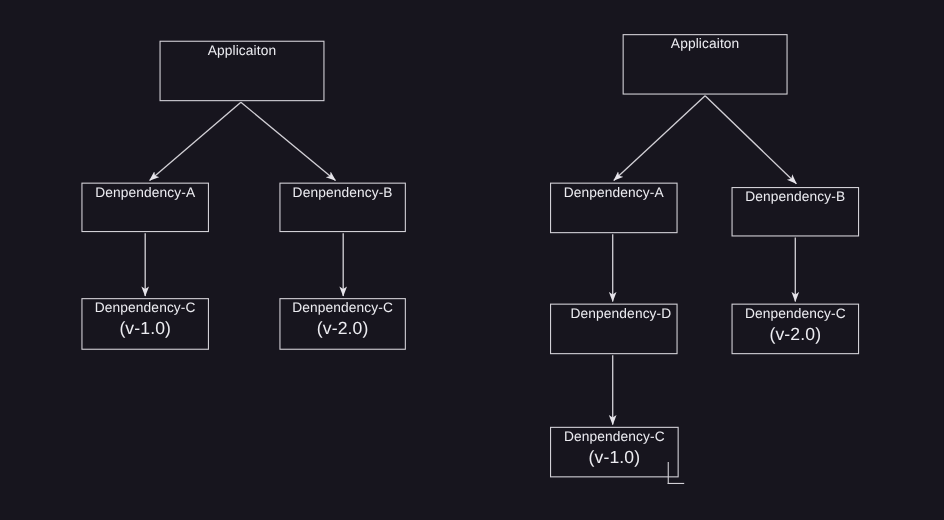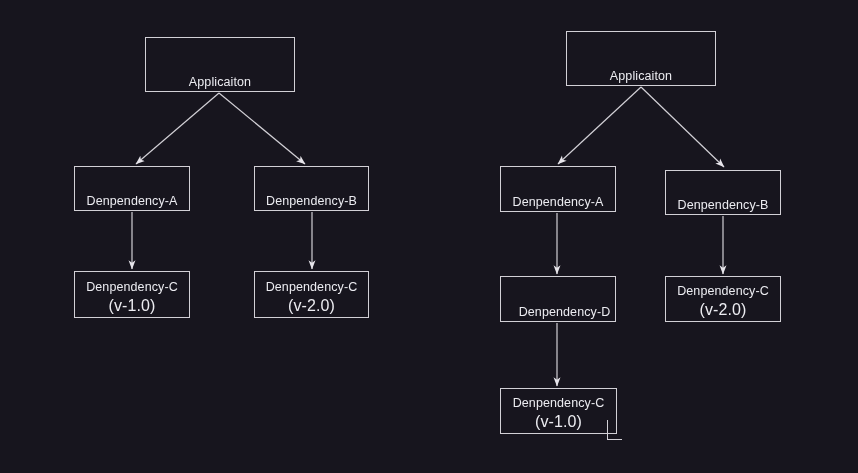--- a/index.html
+++ b/index.html
@@ -25,21 +25,21 @@
   }
   .node {
     position: absolute;
     box-sizing: border-box;
     border: 1px solid #d2d0d6;
     background: #17151e;
     color: #ececf1;
     display: flex;
     flex-direction: column;
     align-items: center;
-    justify-content: flex-end;
+    justify-content: flex-start;
     font-size: 12.5px;
     line-height: 1.35;
     letter-spacing: 0.1px;
     text-align: center;
     white-space: nowrap;
   }
   .node .sub {
     font-size: 16px;
   }
   .artifact {

